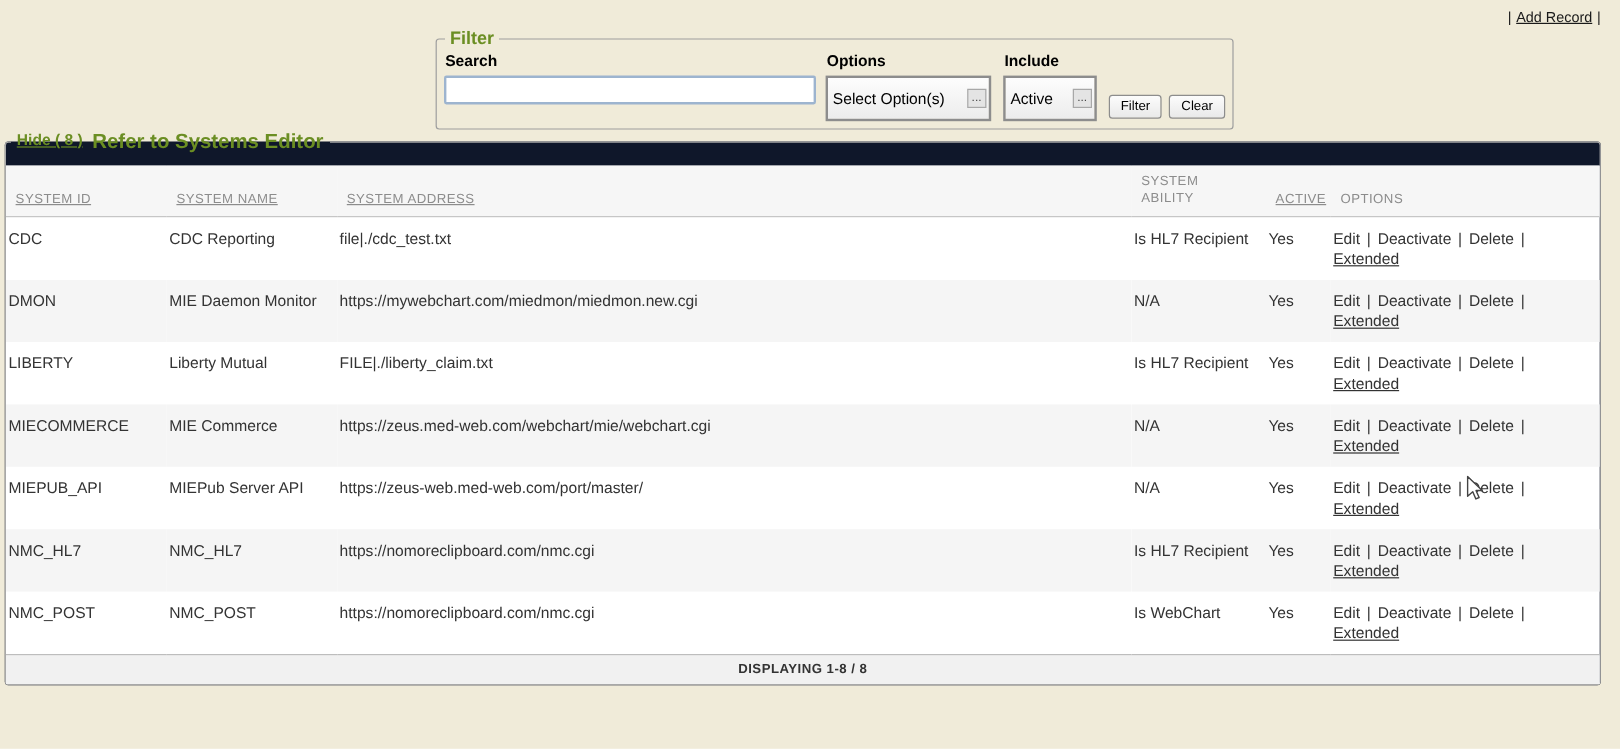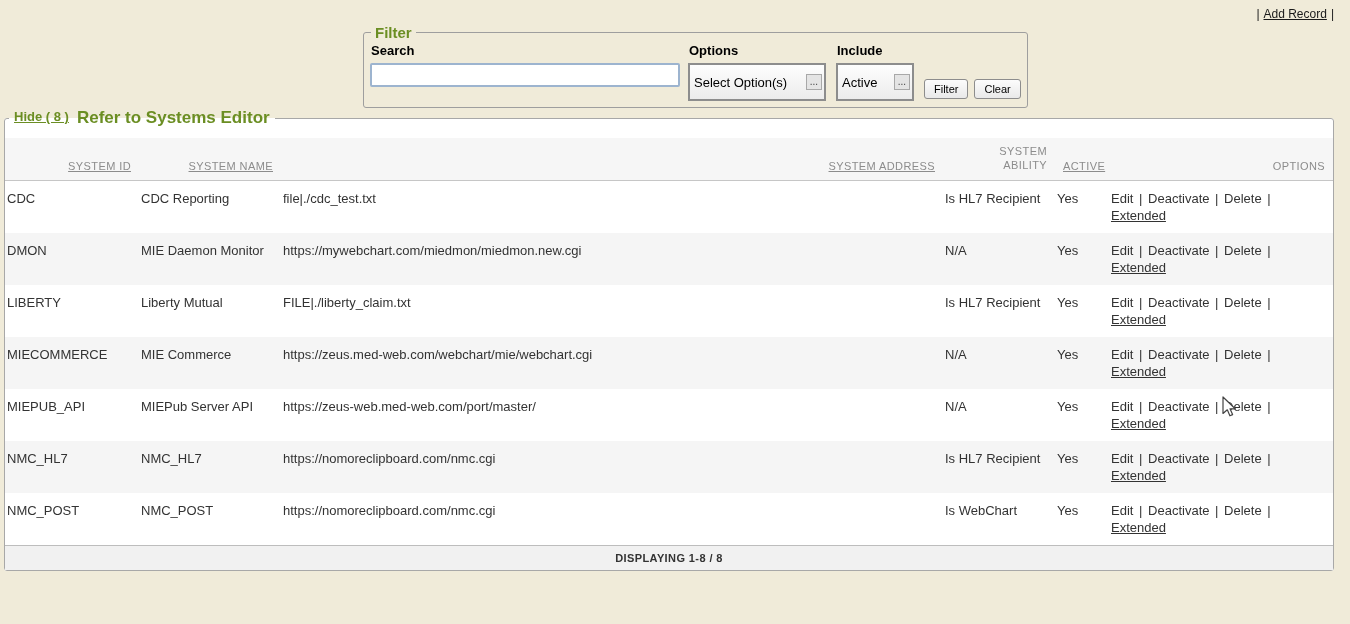--- a/index.html
+++ b/index.html
@@ -66,36 +66,36 @@
     background:linear-gradient(#fcfcfc,#e9e9e9);
     border:1px solid #8d8d8d;border-radius:3px;
     padding:3px 9px;cursor:pointer;
   }
 
   
   fieldset.main{
     position:absolute;left:4px;top:108px;width:1330px;
     box-sizing:border-box;
     border:1px solid #a8a8a8;border-radius:3px;
-    background:#ffffff;
+    background:#0f172a;
     padding:10px 0 0 0;
   }
   fieldset.main legend{margin-left:4px;padding:0 5px;white-space:nowrap;}
   .hide-link{font-size:13px;font-weight:bold;color:#6b8e23;text-decoration:underline;vertical-align:2px;}
   .sec-title{font-size:17px;font-weight:bold;color:#6b8e23;margin-left:8px;}
 
   
   table.sys{
     width:100%;border-collapse:collapse;table-layout:fixed;
     background:#fff;font-size:13px;color:#333;
   }
   table.sys thead th{
     background:#f6f6f6;border-bottom:1px solid #c6c6c6;
     font-size:11px;font-weight:normal;color:#8c8c8c;
-    text-align:right;vertical-align:bottom;
+    text-align:left;vertical-align:bottom;
     padding:6px 8px 8px 8px;letter-spacing:.4px;
   }
   th .sort{color:#8c8c8c;text-decoration:underline;}
   th .nosort{color:#8c8c8c;text-decoration:none;}
   th .hdr-block{display:inline-block;max-width:62px;line-height:14px;}
   table.sys tbody td{
     vertical-align:top;padding:9px 2px;height:33px;line-height:17px;
     overflow:hidden;white-space:normal;word-wrap:break-word;
   }
   tr.alt td{background:#f5f5f5;}

